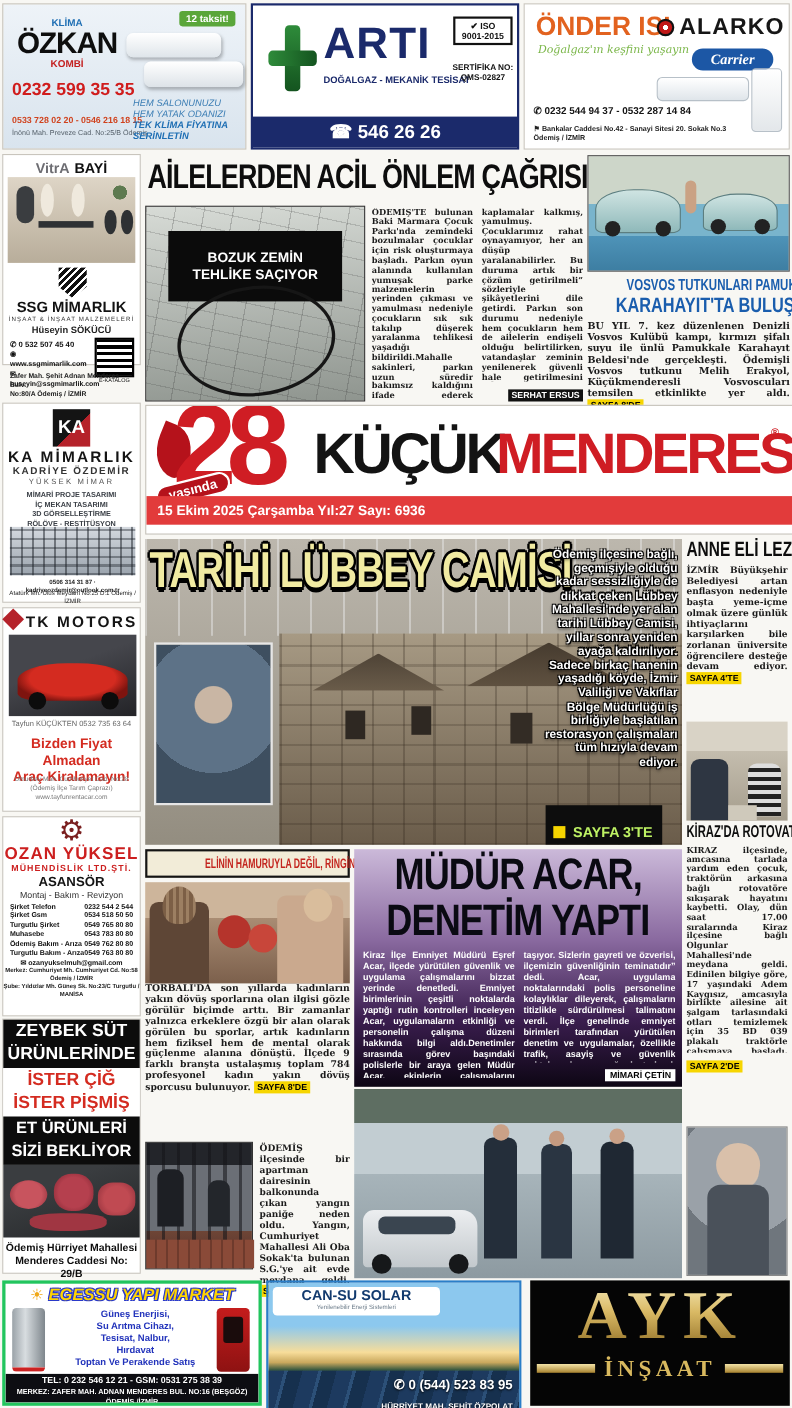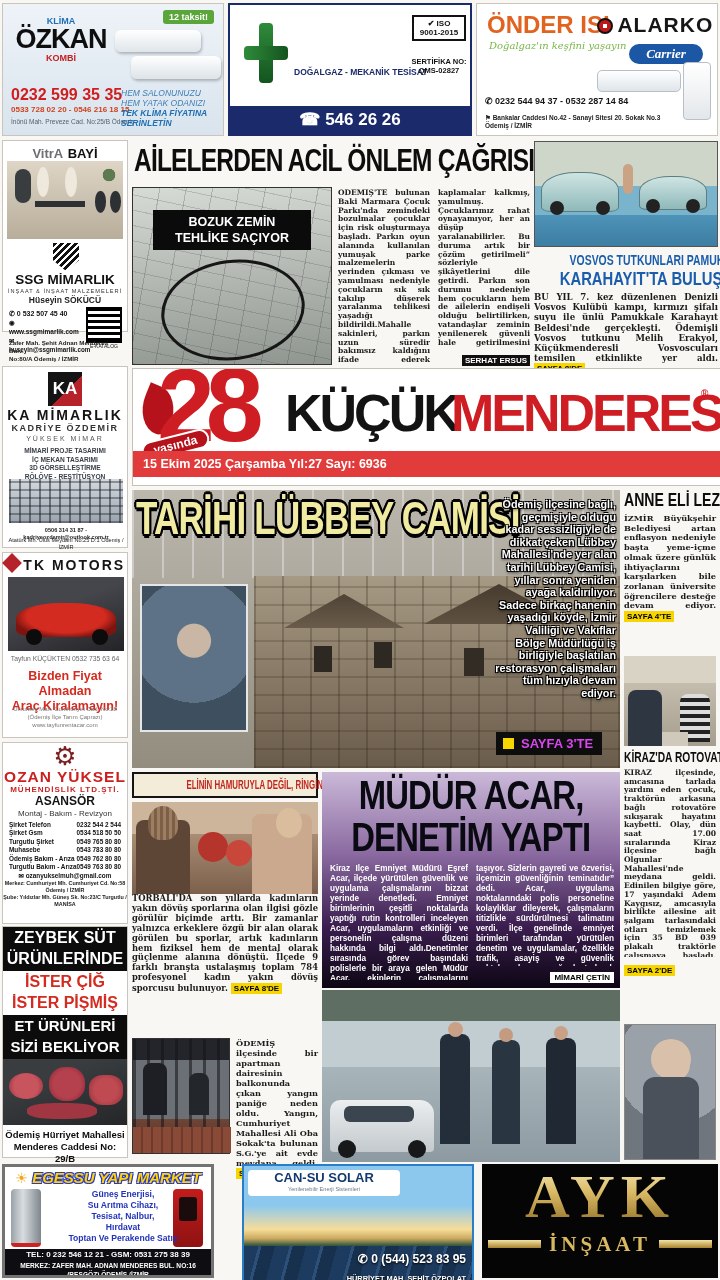--- a/index.html
+++ b/index.html
@@ -7,21 +7,21 @@
   #page{position:relative;width:720px;height:1280px;margin:0 auto;background:#f8f7f3;
         font-family:"Liberation Sans",sans-serif;overflow:hidden;color:#111}
   .abs{position:absolute}
   .box{border:1px solid #c9c5bd;background:#fff}
   .serif{font-family:"DejaVu Serif",serif;font-weight:bold;text-align:justify;color:#1b1b1b}
   .prl{white-space:pre-line}
   .sx{display:inline-block;white-space:nowrap;transform-origin:0 50%}
   .sxc{display:inline-block;white-space:nowrap;transform-origin:50% 50%}
   .badge{display:inline-block;background:#f6d500;color:#000;font:bold 8px/11px "Liberation Sans",sans-serif;padding:0 3px}
   .badge.dark{background:#101010;color:#fff}
-  .pbadge{position:absolute;background:#0d0d0d;color:#d946ef;font:bold 13px/17px "Liberation Sans",sans-serif;padding:3px 9px 3px 7px}
+  .pbadge{position:absolute;background:#0d0d0d;color:#bef264;font:bold 13px/17px "Liberation Sans",sans-serif;padding:16px 9px 3px 7px}
   .pbadge .sq{display:inline-block;width:11px;height:11px;background:#f6d500;margin-right:7px;vertical-align:-1px}
   .outl{color:#f1eba2;font-weight:bold;
         text-shadow:-2px -2px 0 #000,2px -2px 0 #000,-2px 2px 0 #000,2px 2px 0 #000,-3px 0 0 #000,3px 0 0 #000,0 -3px 0 #000,0 4px 0 #000}
   .wout{color:#fff;font-weight:bold;
         text-shadow:-1px -1px 0 #000,1px -1px 0 #000,-1px 1px 0 #000,1px 1px 0 #000,0 2px 3px rgba(0,0,0,.8)}
   
   .ph-park{background:linear-gradient(175deg,#d7dbd6 0 18%,#b9beb8 18% 55%,#9aa09a 55%,#868c86);
            border:1px solid #333;
            background-image:repeating-linear-gradient(100deg,rgba(60,60,60,.25) 0 1px,transparent 1px 26px),
                             repeating-linear-gradient(12deg,rgba(60,60,60,.2) 0 1px,transparent 1px 15px),
@@ -54,35 +54,36 @@
 
   <div class="abs box" style="left:2px;top:3px;width:222px;height:133px;background:linear-gradient(180deg,#eef3f8,#d9e4ee)">
     <div class="abs" style="left:6px;top:12px;width:104px;text-align:center">
       <div style="font:bold 9px/10px 'Liberation Sans',sans-serif;color:#1f6fb4">KLİMA</div>
       <div style="font:bold 27px/27px 'Liberation Sans',sans-serif;color:#0e0e0e;letter-spacing:-1px">ÖZKAN</div>
       <div style="font:bold 9px/10px 'Liberation Sans',sans-serif;color:#c42121">KOMBİ</div>
     </div>
     <div class="abs" style="left:160px;top:6px;background:#5aa63a;color:#fff;font:bold 9px/12px 'Liberation Sans',sans-serif;padding:1px 6px;border-radius:3px">12 taksit!</div>
     <div class="abs" style="left:112px;top:26px;width:86px;height:22px;background:linear-gradient(180deg,#fff,#dfe5ea);border-radius:6px;box-shadow:1px 2px 3px rgba(0,0,0,.25)"></div>
     <div class="abs" style="left:128px;top:52px;width:90px;height:23px;background:linear-gradient(180deg,#fff,#dde3e8);border-radius:6px;box-shadow:1px 2px 3px rgba(0,0,0,.25)"></div>
-    <div class="abs" style="left:8px;top:82px;font:bold 16px/17px 'Liberation Sans',sans-serif;color:#d01d1d">0232 599 35 35</div>
+    <div class="abs" style="left:8px;top:69px;font:bold 16px/17px 'Liberation Sans',sans-serif;color:#d01d1d">0232 599 35 35</div>
     <div class="abs" style="left:8px;top:101px;font:bold 8px/9px 'Liberation Sans',sans-serif;color:#d0421d">0533 728 02 20 - 0546 216 18 15</div>
     <div class="abs" style="left:8px;top:114px;font:6.5px/8px 'Liberation Sans',sans-serif;color:#55606a">İnönü Mah. Preveze Cad. No:25/B Ödemiş</div>
     <div class="abs" style="left:118px;top:84px;width:100px">
       <div style="font:italic 8.5px/10px 'Liberation Sans',sans-serif;color:#3e7fb5">HEM SALONUNUZU</div>
       <div style="font:italic 8.5px/10px 'Liberation Sans',sans-serif;color:#3e7fb5">HEM YATAK ODANIZI</div>
       <div style="font:bold italic 8.5px/10px 'Liberation Sans',sans-serif;color:#1f6fb4">TEK KLİMA FİYATINA SERİNLETİN</div>
     </div>
   </div>
 
   <div class="abs" style="left:228px;top:3px;width:244px;height:133px;border:2px solid #1b2a6b;background:#fff">
     <div class="abs" style="left:14px;top:18px;width:44px;height:60px">
       <div class="abs" style="left:15px;top:0;width:14px;height:60px;background:linear-gradient(180deg,#2e8b3a,#14541f);border-radius:4px"></div>
       <div class="abs" style="left:0;top:23px;width:44px;height:14px;background:linear-gradient(90deg,#2e8b3a,#14541f);border-radius:4px"></div>
     </div>
+    <div class="abs" style="left:64px;top:14px;font:bold 40px/42px 'Liberation Sans',sans-serif;color:#1b2a6b;letter-spacing:1px">ARTI</div>
     <div class="abs" style="left:64px;top:62px;font:bold 8.5px/10px 'Liberation Sans',sans-serif;color:#1b2a6b">DOĞALGAZ - MEKANİK TESİSAT</div>
     <div class="abs" style="left:182px;top:10px;width:54px;text-align:center;border:2px solid #111;padding:2px 1px;font:bold 8px/9px 'Liberation Sans',sans-serif">
       <span style="color:#111">✔</span>
       <span class="prl">ISO
 9001-2015</span>
     </div>
     <div class="abs prl" style="left:178px;top:52px;width:62px;text-align:center;font:bold 7.5px/9px 'Liberation Sans',sans-serif;color:#111">SERTİFİKA NO:
 QMS-02827</div>
     <div class="abs" style="left:0;bottom:0;width:100%;height:28px;background:#1b2a6b;color:#fff;text-align:center;font:bold 17px/28px 'Liberation Sans',sans-serif">
       <span>☎</span>
@@ -230,21 +231,21 @@
       <div class="abs" style="left:24px;top:44px;width:70px;height:16px;border-radius:40%;background:#a03642"></div>
     </div>
     <div class="abs prl" style="left:0;top:202px;width:100%;font:bold 9.5px/12px 'Liberation Sans',sans-serif;color:#0c0c0c">Ödemiş Hürriyet Mahallesi
 Menderes Caddesi No: 29/B</div>
   </div>
 
   <div class="abs" style="left:134px;top:141px;width:396px;height:46px">
     <span class="sx" style="font:bold 31px/40px 'Liberation Sans',sans-serif;letter-spacing:-1px;transform:scaleX(.79);color:#0d0d0d">AİLELERDEN ACİL ÖNLEM ÇAĞRISI</span>
   </div>
   <div class="abs ph-park" style="left:132px;top:187px;width:200px;height:178px">
-    <div class="abs prl" style="left:20px;top:22px;width:158px;background:#0b0b0b;color:#fff;text-align:center;font:bold 12.5px/16px 'Liberation Sans',sans-serif;padding:4px 0">BOZUK ZEMİN
+    <div class="abs prl" style="left:20px;top:22px;width:158px;background:#0b0b0b;color:#fff;text-align:center;font:bold 12.5px/16px 'Liberation Sans',sans-serif;padding:16px 0">BOZUK ZEMİN
 TEHLİKE SAÇIYOR</div>
     <div class="abs" style="left:28px;top:72px;width:144px;height:100px;border:3px solid #161616;border-radius:50%;transform:rotate(-7deg)"></div>
   </div>
   <div class="abs serif" style="left:338px;top:189px;width:92px;height:174px;font-size:7.5px;line-height:8.8px;overflow:hidden">ÖDEMİŞ'TE bulunan Baki Marmara Çocuk Parkı'nda zemindeki bozulmalar çocuklar için risk oluşturmaya başladı. Parkın oyun alanında kullanılan yumuşak parke malzemelerin yerinden çıkması ve yamulması nedeniyle çocukların sık sık takılıp düşerek yaralanma tehlikesi yaşadığı bildirildi.Mahalle sakinleri, parkın uzun süredir bakımsız kaldığını ifade ederek yetkililere seslendi. Aileler, “Oyun alanındaki kauçuk</div>
   <div class="abs serif" style="left:438px;top:189px;width:92px;height:158px;font-size:7.5px;line-height:8.8px;overflow:hidden">kaplamalar kalkmış, yamulmuş. Çocuklarımız rahat oynayamıyor, her an düşüp yaralanabilirler. Bu duruma artık bir çözüm getirilmeli” sözleriyle şikâyetlerini dile getirdi. Parkın son durumu nedeniyle hem çocukların hem de ailelerin endişeli olduğu belirtilirken, vatandaşlar zeminin yenilenerek güvenli hale getirilmesini talep ediyor.Yetkililerin konuya ilişkin nasıl bir adım atacağı merakla bekleniyor.</div>
   <div class="abs" style="left:438px;top:349px;width:92px;text-align:right">
     <span class="badge dark">SERHAT ERSUS</span>
   </div>
 
   <div class="abs" style="left:534px;top:141px;width:184px;height:226px">
@@ -385,21 +386,21 @@
       <div class="abs" style="left:0;bottom:0;width:98px;height:26px;background:repeating-linear-gradient(90deg,#8a4a38 0 8px,#6e3a2c 8px 10px)"></div>
       <div class="abs" style="left:10px;top:24px;width:24px;height:52px;border-radius:8px 8px 0 0;background:#1d1f24"></div>
       <div class="abs" style="left:56px;top:34px;width:20px;height:42px;border-radius:8px 8px 0 0;background:#23262b"></div>
     </div>
     <div class="abs serif" style="left:104px;top:48px;width:82px;height:120px;font-size:8.2px;line-height:10px">
       <span>ÖDEMİŞ ilçesinde bir apartman dairesinin balkonunda çıkan yangın paniğe neden oldu. Yangın, Cumhuriyet Mahallesi Ali Oba Sokak'ta bulunan S.G.'ye ait evde meydana geldi.</span>
       <span class="badge">SAYFA 8'DE</span>
     </div>
   </div>
 
-  <div class="abs" style="left:2px;top:1164px;width:212px;height:114px;border:3px solid #737373;background:#fff;overflow:hidden">
+  <div class="abs" style="left:2px;top:1164px;width:236px;height:114px;border:3px solid #22c55e;background:#fff;overflow:hidden">
     <div style="text-align:center;padding-top:2px">
       <span style="font:14px/16px 'DejaVu Sans',sans-serif;color:#f0a818">☀</span>
       <span style="font:bold italic 15px/16px 'Liberation Sans',sans-serif;color:#ffd400;text-shadow:-1px -1px 0 #2a39c8,1px -1px 0 #2a39c8,-1px 1px 0 #2a39c8,1px 1px 0 #2a39c8">EGESSU YAPI MARKET</span>
     </div>
     <div class="abs" style="left:6px;top:22px;width:30px;height:58px;background:linear-gradient(90deg,#9aa2a8,#d8dde0 40%,#7e868c);border-radius:4px;border-bottom:4px solid #c22"></div>
     <div class="abs" style="right:8px;top:22px;width:30px;height:58px;background:linear-gradient(180deg,#c41c1c,#8e1212);border-radius:4px">
       <div class="abs" style="left:6px;top:8px;width:18px;height:24px;background:#1a0c0c;border-radius:3px"></div>
     </div>
     <div class="abs prl" style="left:42px;top:22px;width:152px;text-align:center;font:bold 8.6px/11px 'Liberation Sans',sans-serif;color:#2233bb">Güneş Enerjisi,
 Su Arıtma Cihazı,

